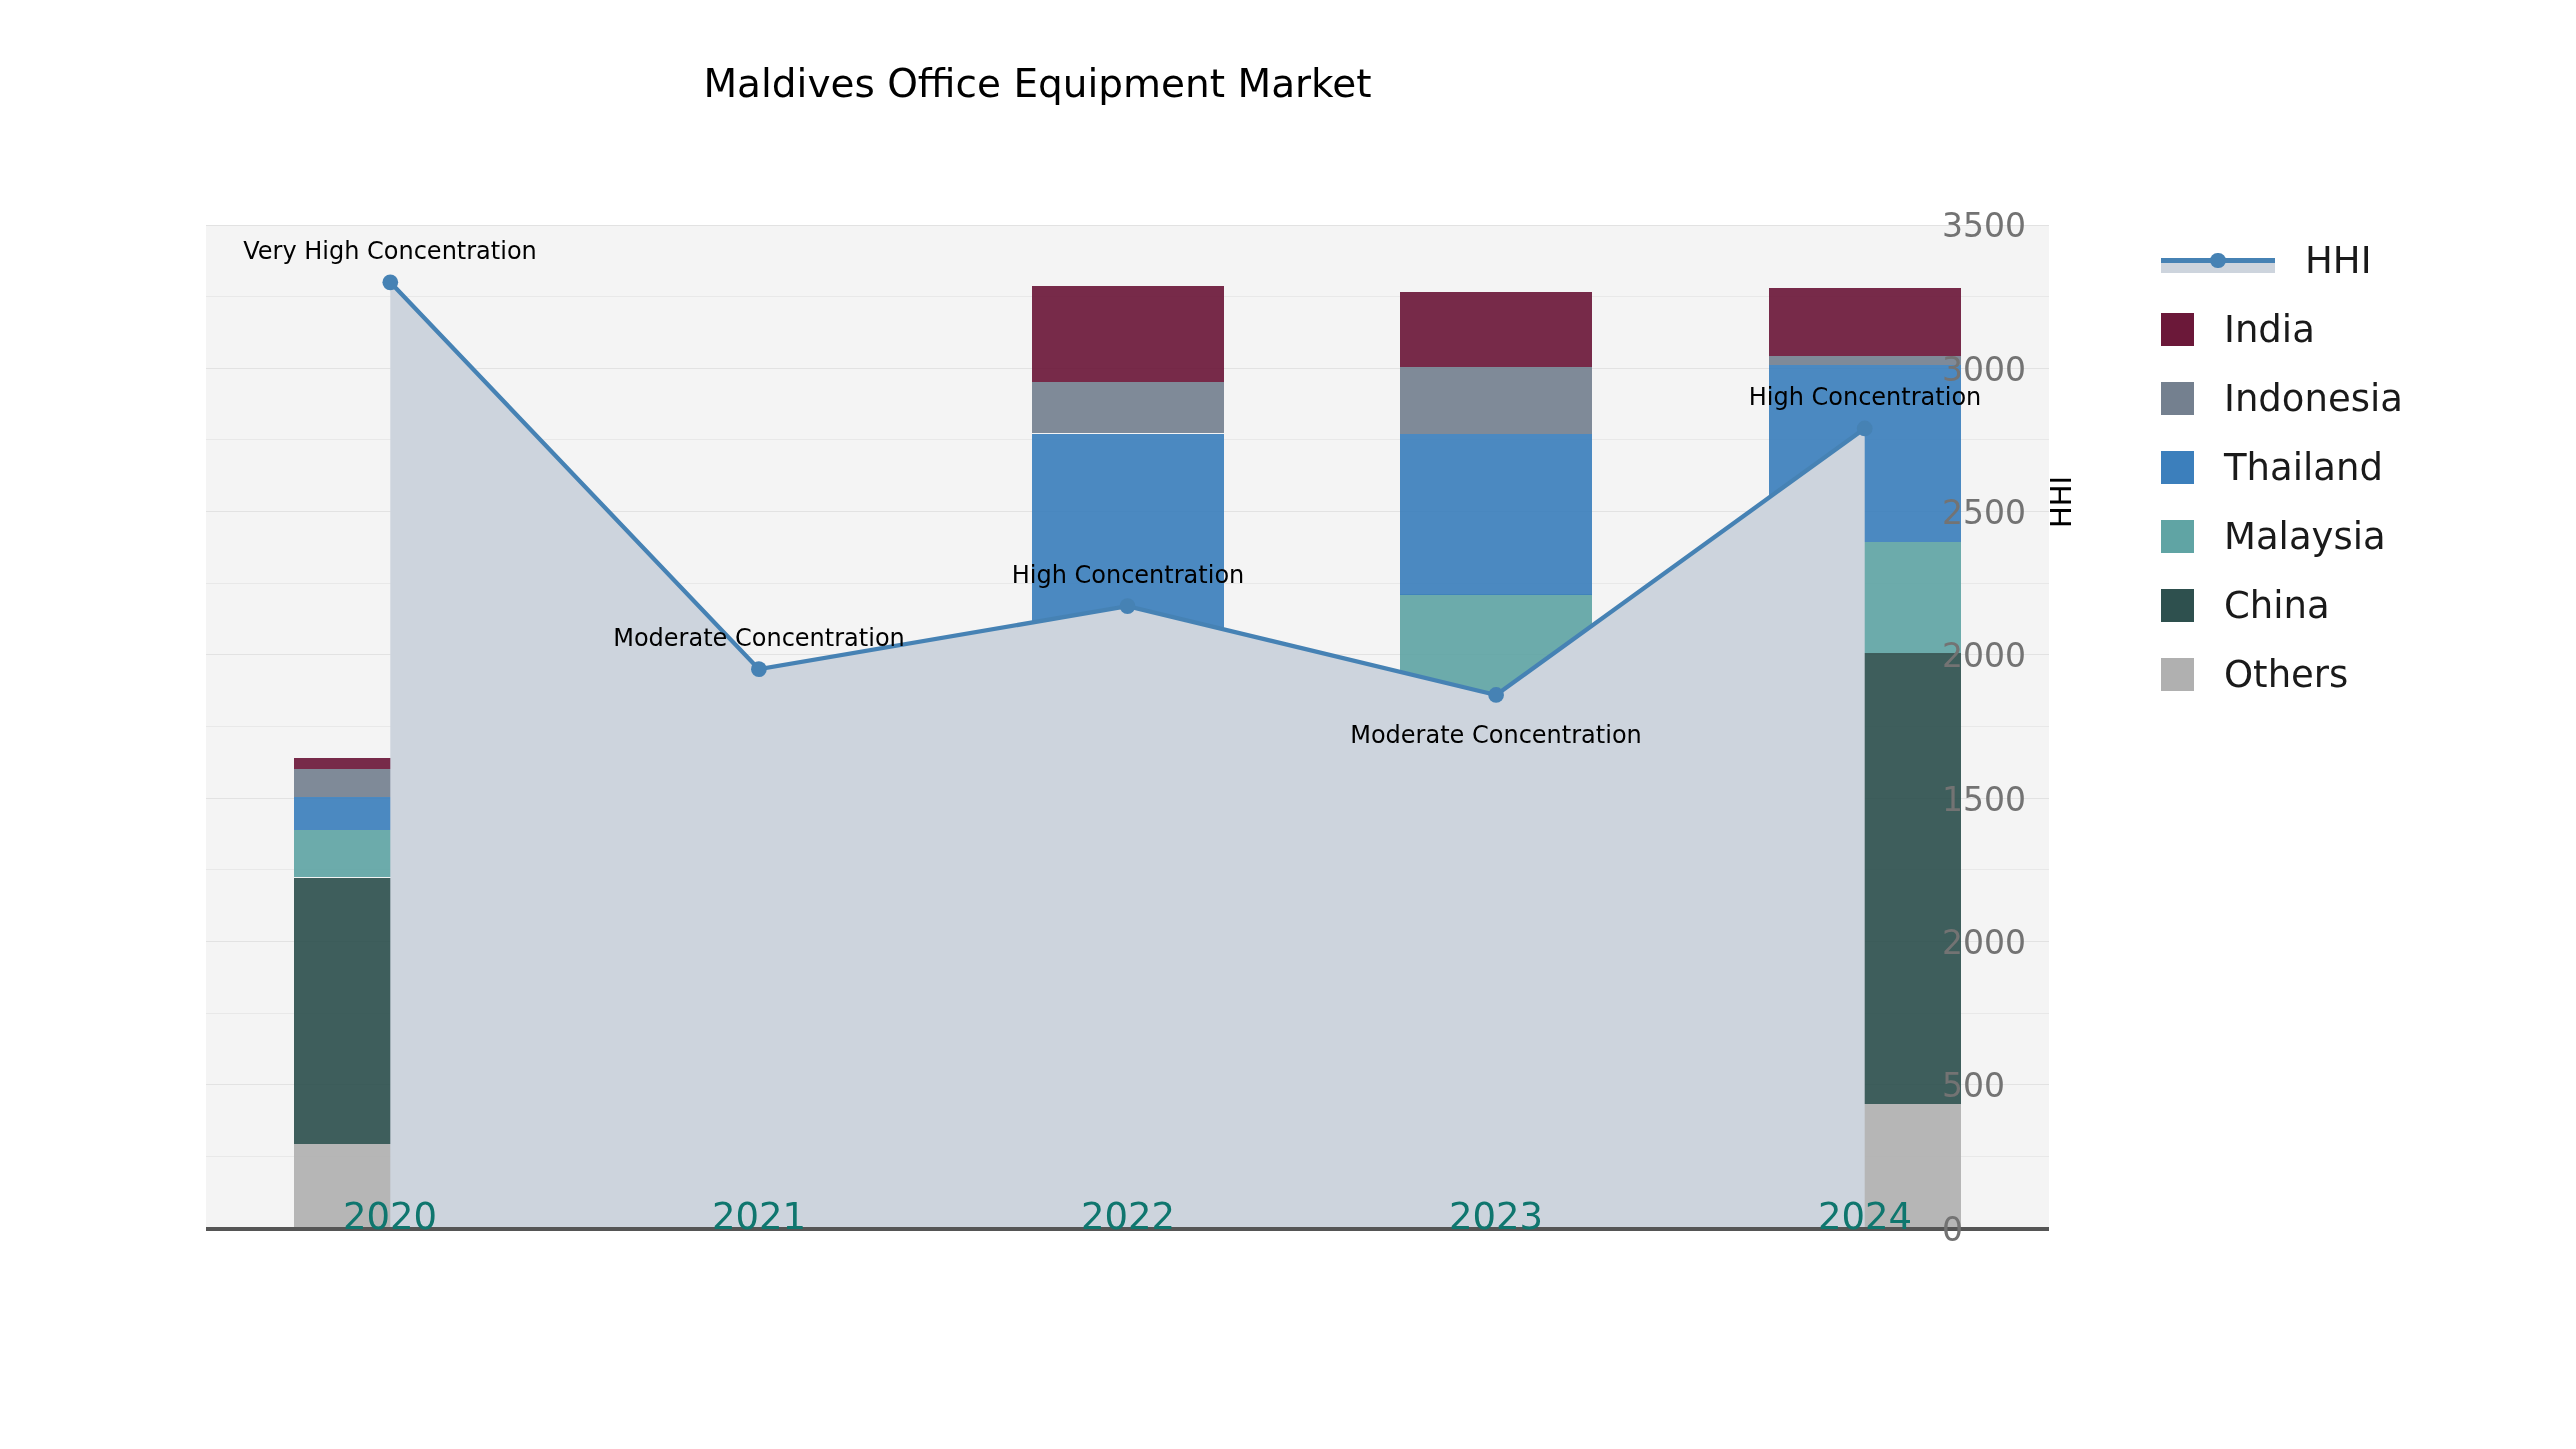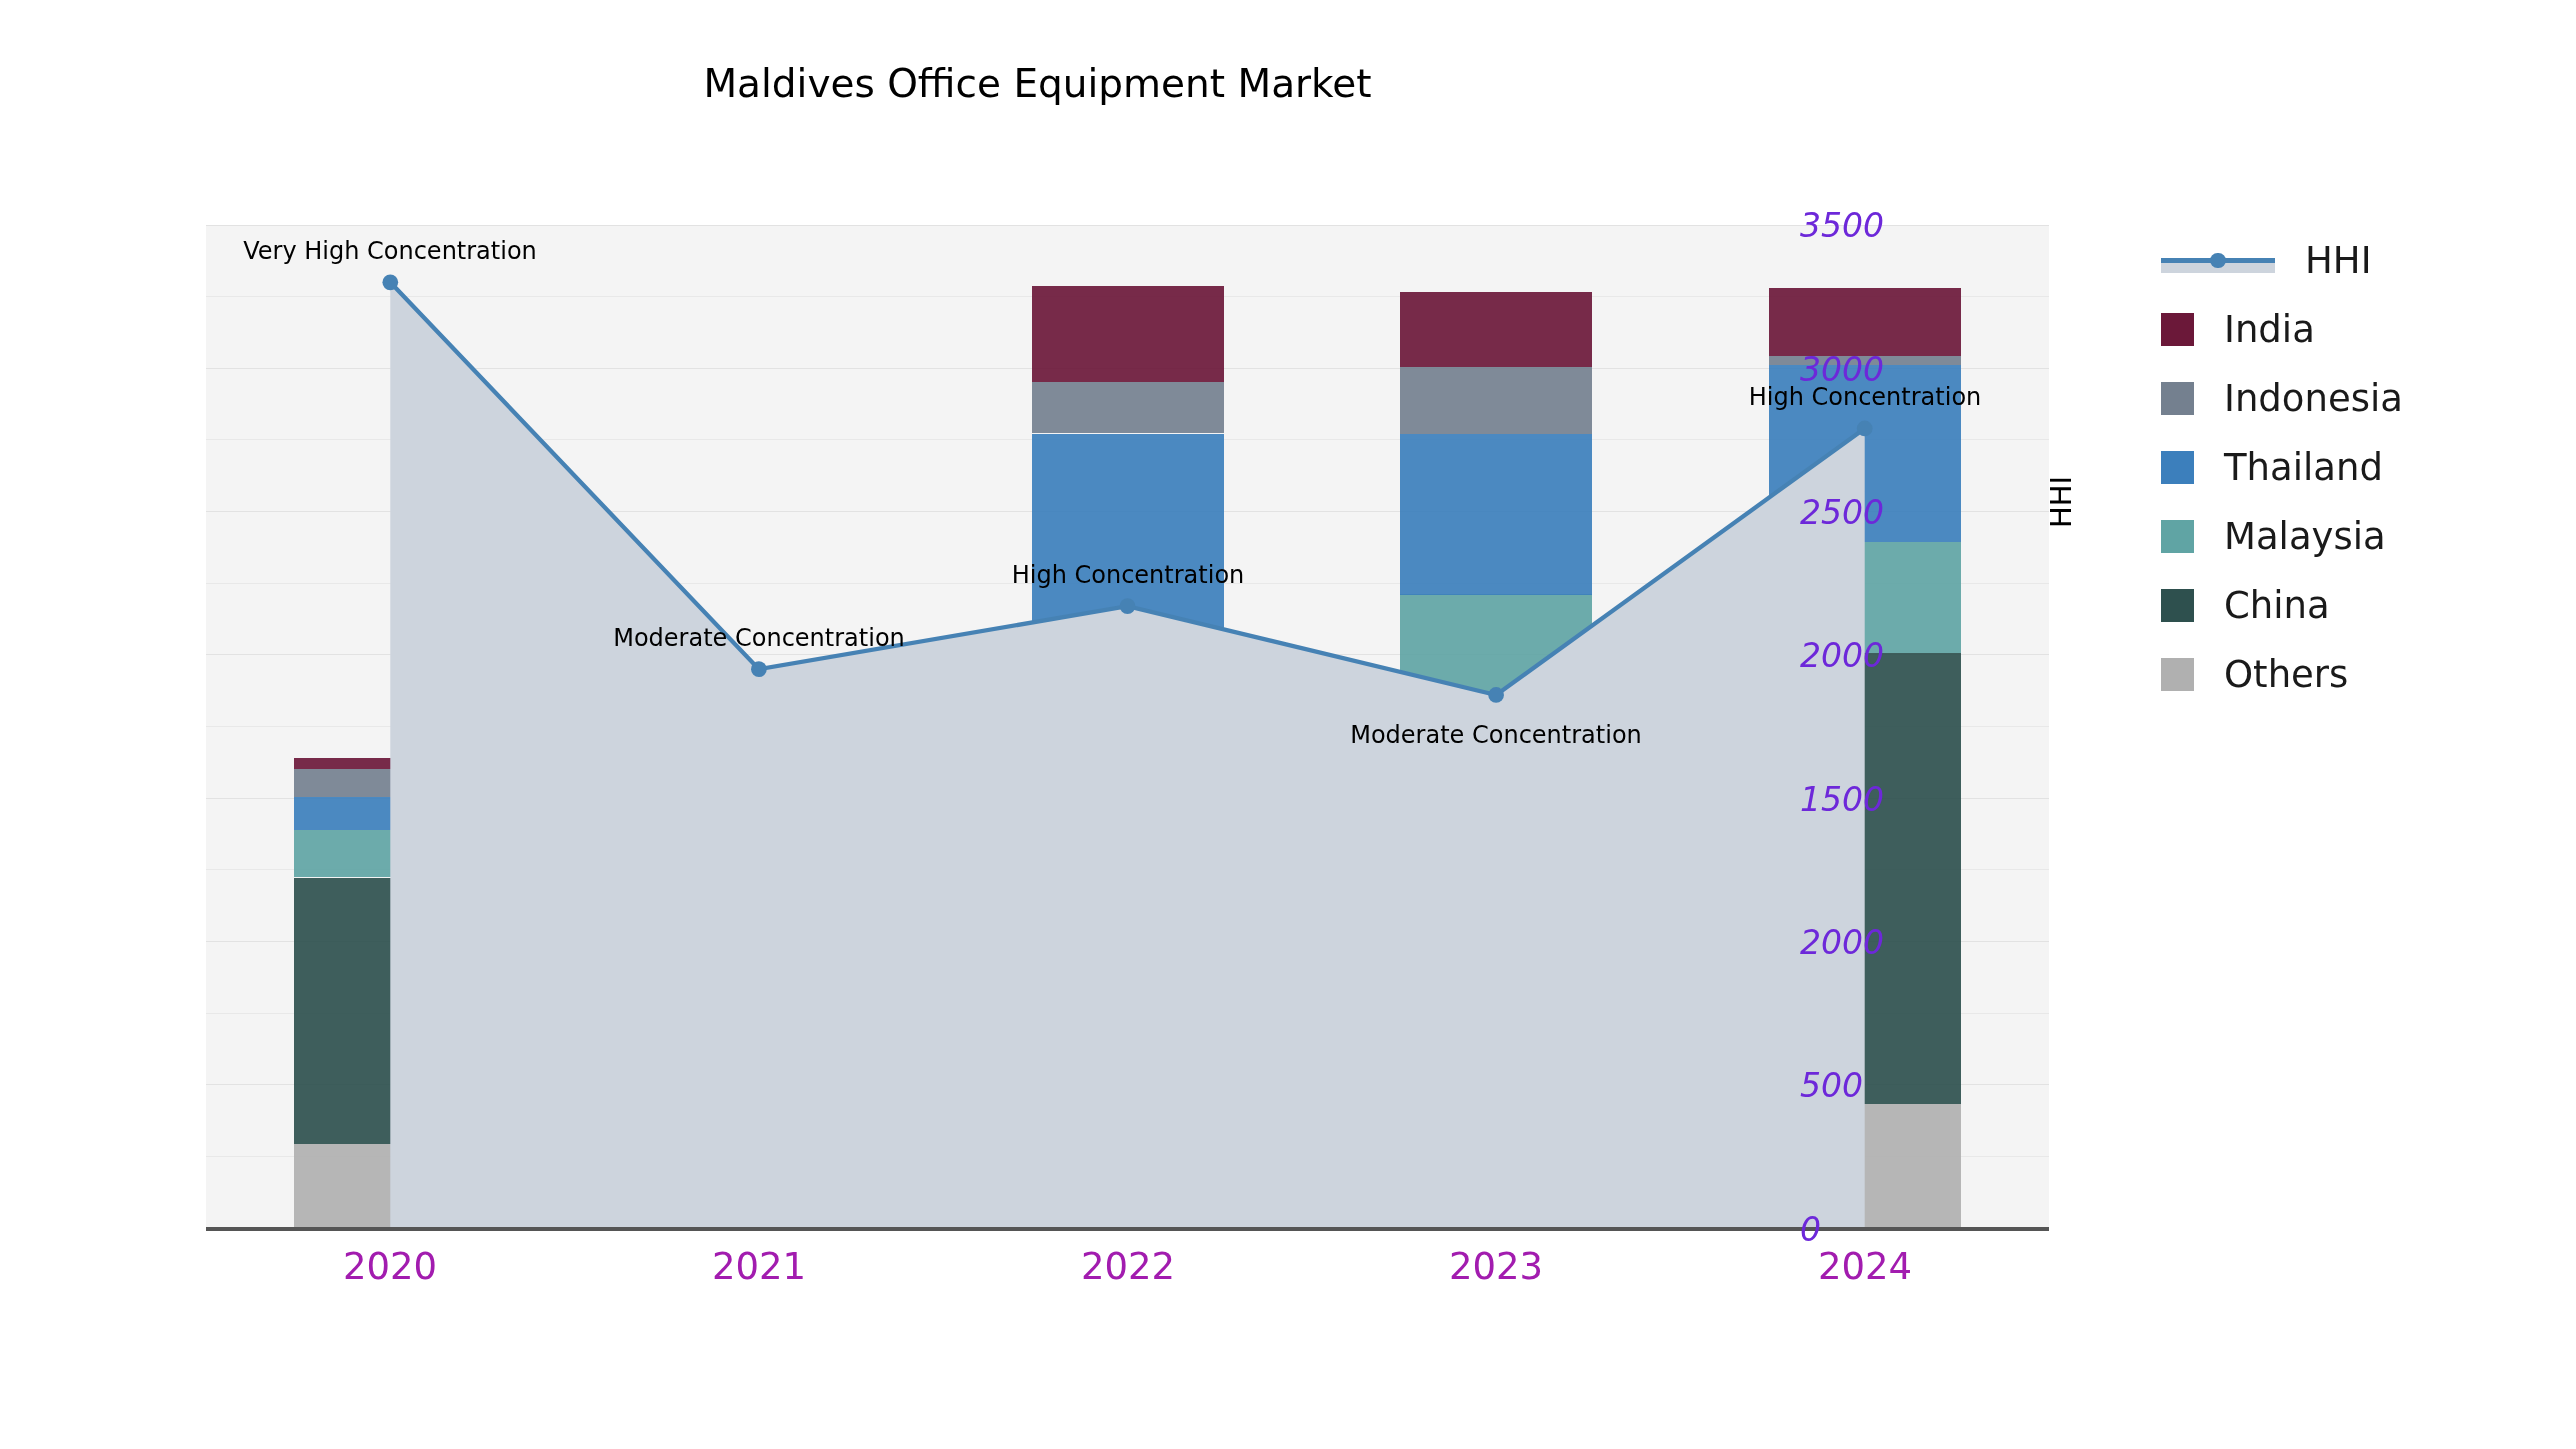--- a/index.html
+++ b/index.html
@@ -14,28 +14,28 @@
 
   
   #plot{position:absolute;left:206px;top:225px;width:1843px;height:1003px;background:#f4f4f4;}
   #plotclip{position:absolute;left:0;top:0;width:100%;height:100%;overflow:hidden;}
 
   .gridline{position:absolute;left:0;width:100%;height:1.4px;background:#e8e8e8;}
   .gridline.major{background:#e2e2e2;}
 
   .axis-bottom{position:absolute;left:206px;top:1227px;width:1843px;height:3.6px;background:#555;}
   
-  .ytick-r{position:absolute;left:1800px;transform:translateY(-50%);font-size:33px;color:#6d28d9;white-space:nowrap;font-style:italic;}
+  .ytick-r{position:absolute;left:1942px;transform:translateY(-50%);font-size:33px;color:#737373;white-space:nowrap;}
   .ylabel-right{
     position:absolute;left:2061px;top:502px;
     transform:translate(-50%,-50%) rotate(-90deg);
     font-size:29px;color:#000;white-space:nowrap;
   }
 
-  .xtick{position:absolute;top:1245px;transform:translateX(-50%);font-size:37px;color:#a21caf;}
+  .xtick{position:absolute;top:1195px;transform:translateX(-50%);font-size:37px;color:#0f766e;}
   .xlabel{position:absolute;left:206px;top:1331px;width:1843px;text-align:center;font-size:31.5px;color:#000;}
 
   .bar-seg{position:absolute;}
   .annot{position:absolute;font-size:24px;color:#000;white-space:nowrap;transform:translateX(-50%);}
 
   .legend{position:absolute;left:2161px;top:236px;}
   .legend-row{display:flex;align-items:center;height:49px;margin-bottom:20px;}
   .swatch{width:33px;height:33px;margin-right:30px;flex:none;}
   .legend-line{position:relative;width:114px;height:33px;margin-right:30px;flex:none;}
   .legend-line .lfill{position:absolute;left:0;right:0;bottom:4.3px;height:11.4px;background:#cdd4dd;}

